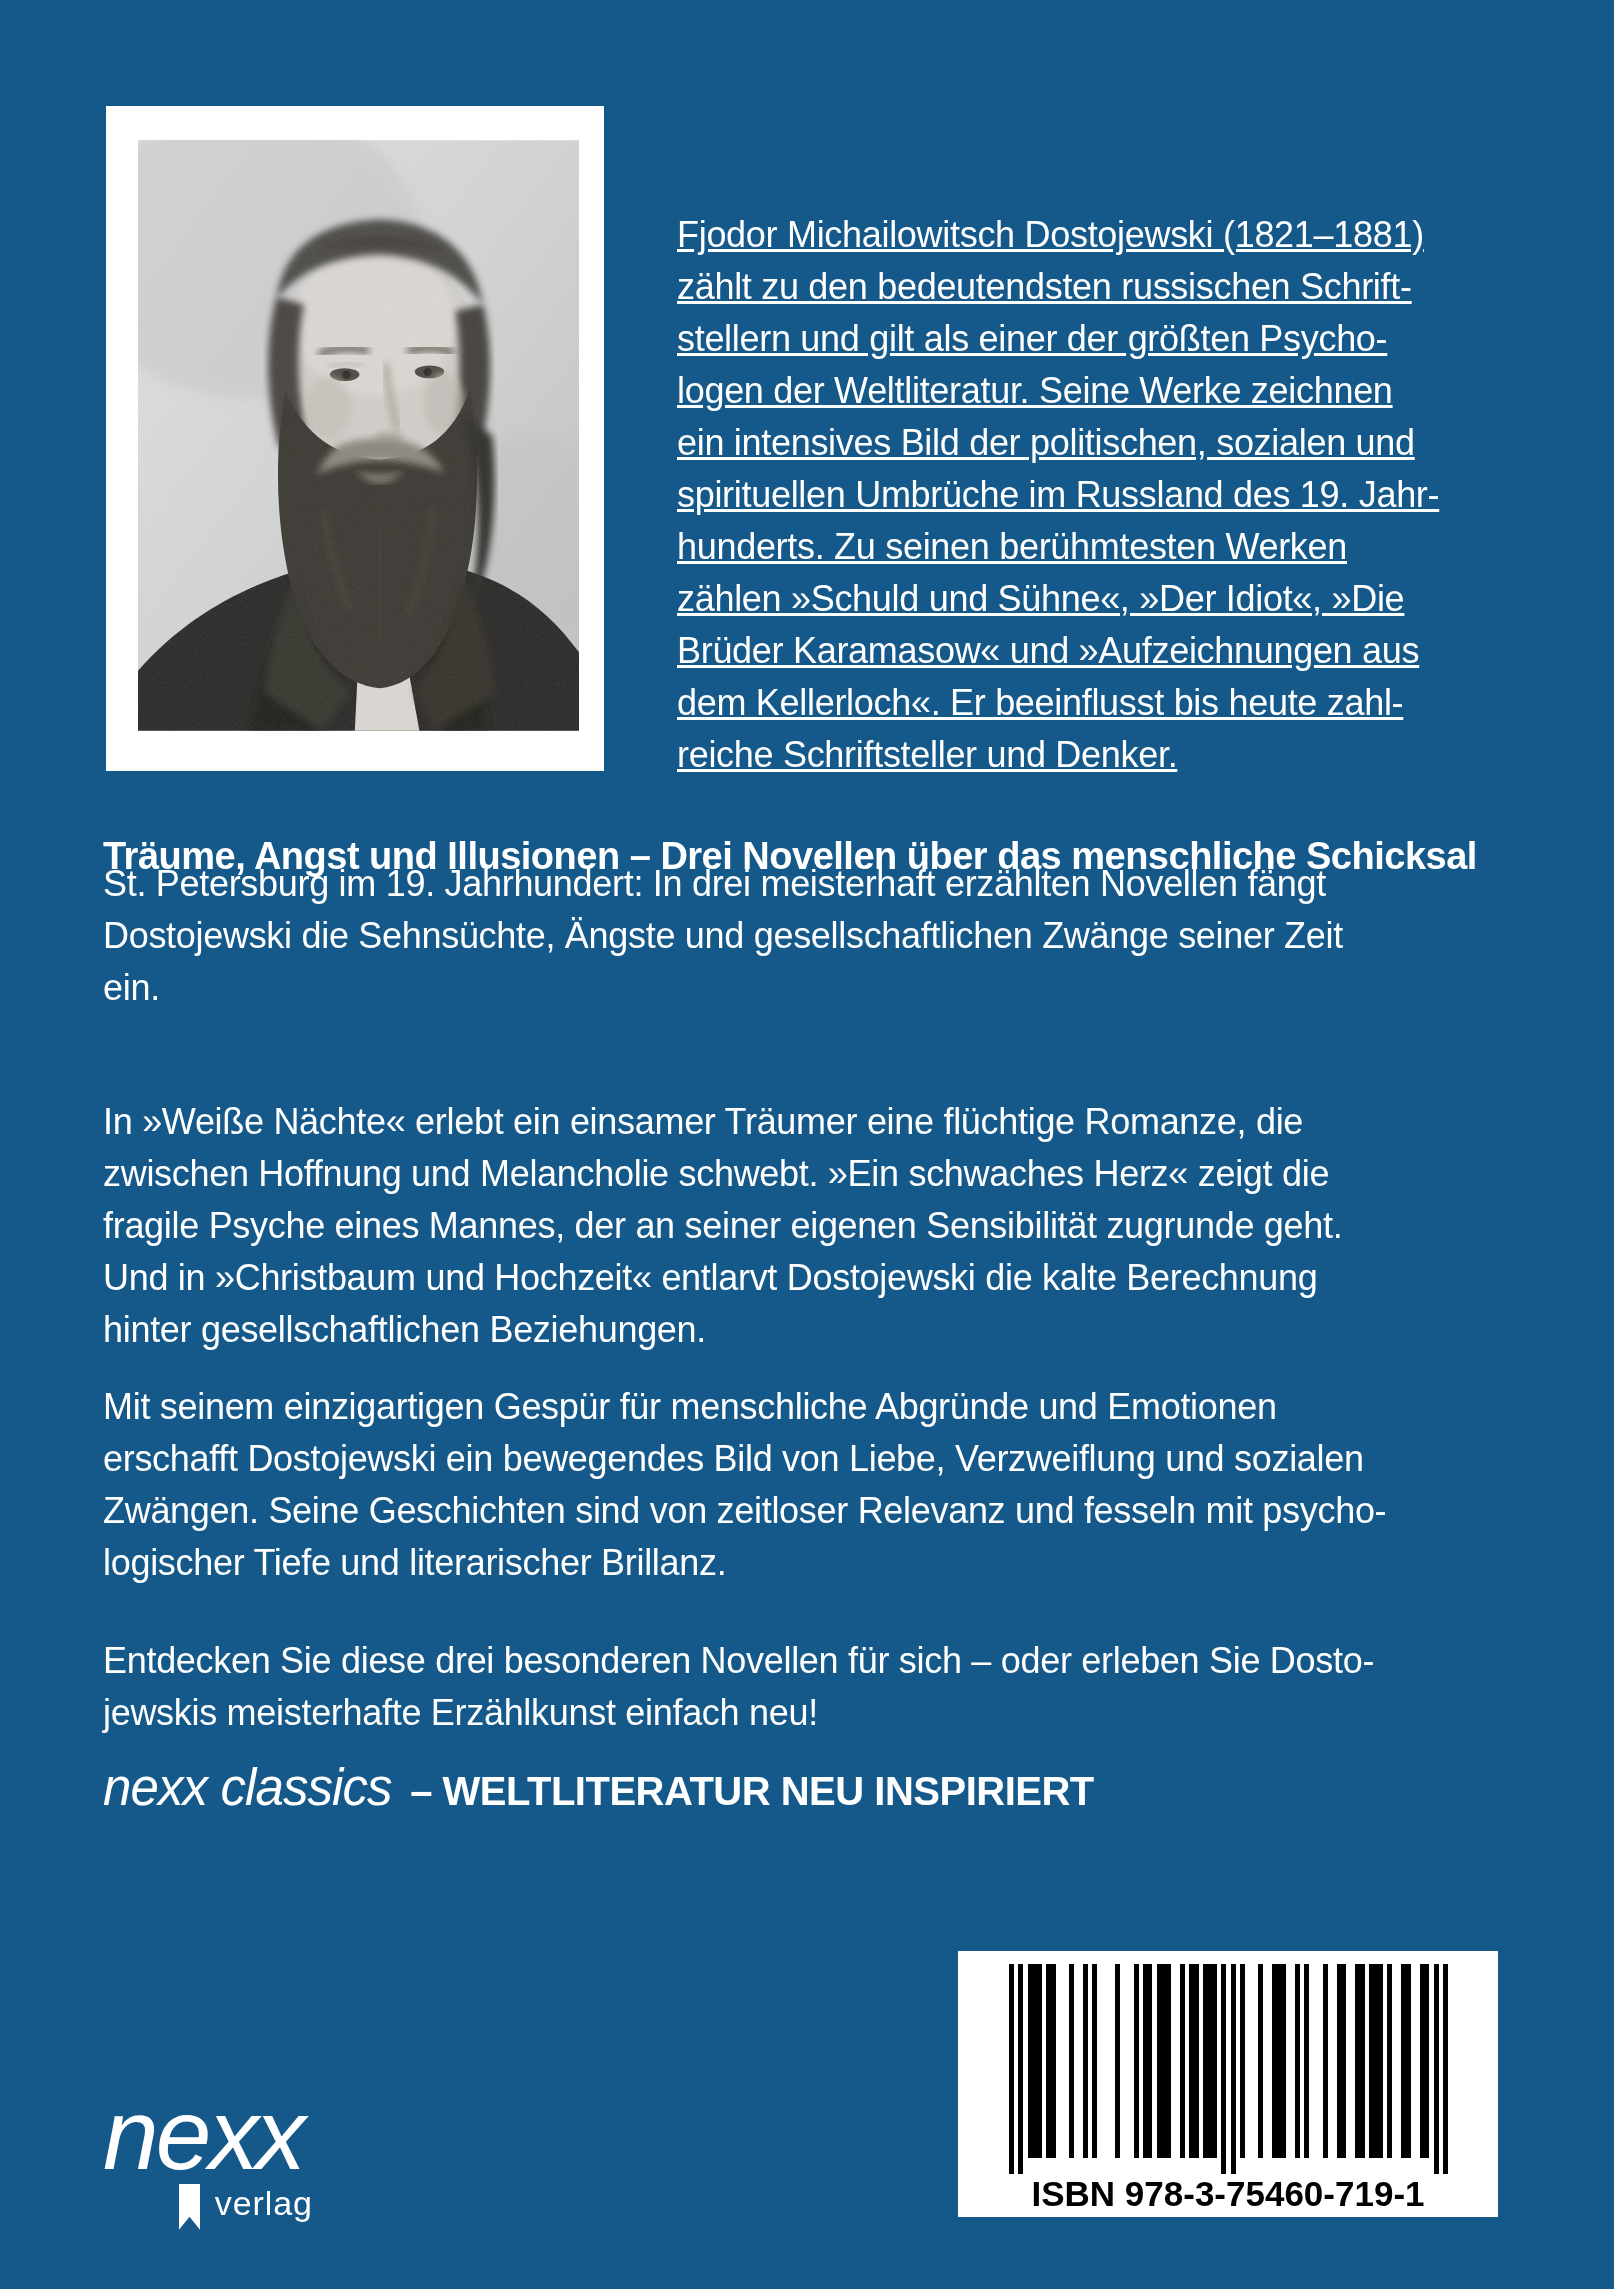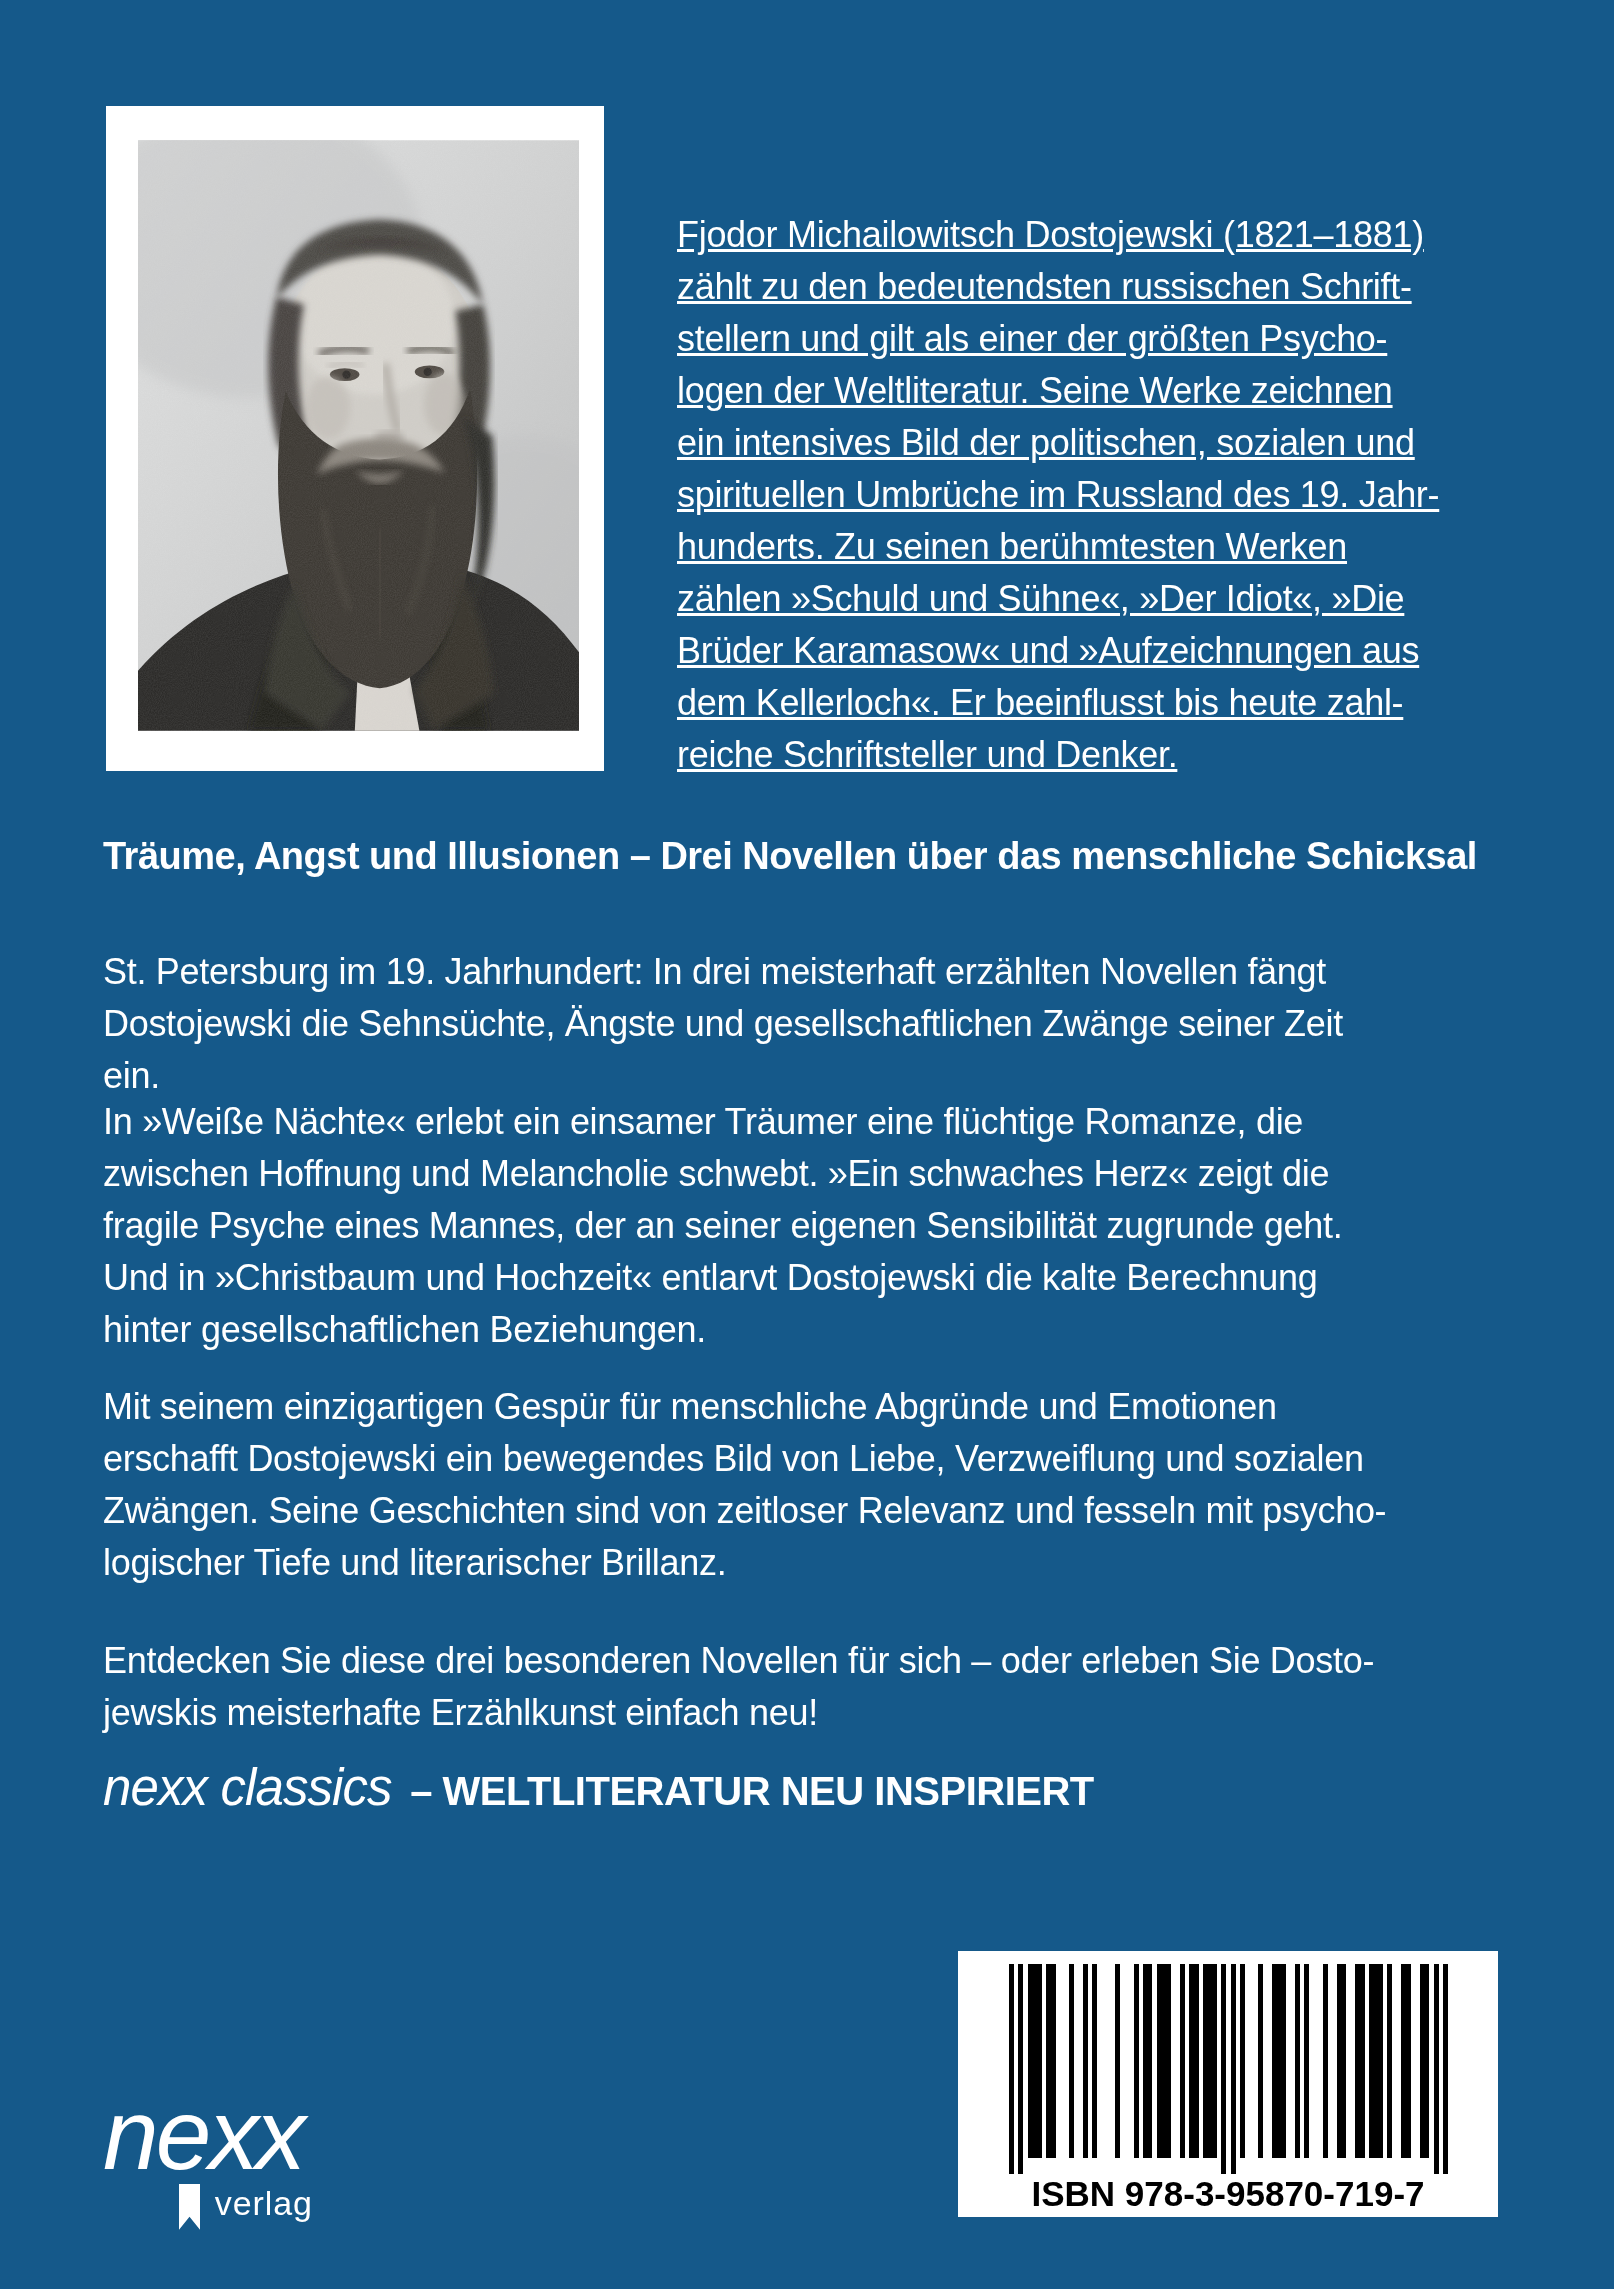--- a/index.html
+++ b/index.html
@@ -29,21 +29,21 @@
   .headline{
     position:absolute;left:103px;top:833px;
     width:1440px;
     font-size:38px;line-height:46px;font-weight:bold;letter-spacing:-0.5px;
   }
   .para{
     position:absolute;left:103px;
     width:1458px;
     font-size:36px;line-height:52px;letter-spacing:-0.3px;
   }
-  .para-1{top:946px;}
+  .para-1{top:858px;}
   .para-2{top:1096px;}
   .para-3{top:1381px;}
   .para-4{top:1635px;}
   
   .brand{
     position:absolute;left:103px;top:1758px;
     display:flex;align-items:baseline;
   }
   .brand-series{
     font-style:italic;font-size:51px;font-weight:normal;letter-spacing:-0.9px;
@@ -230,17 +230,17 @@
         <div class="bar" style="left: 365px; width: 4.6px; height: 194px;"></div>
         <div class="bar" style="left: 369px; width: 4.6px; height: 194px;"></div>
         <div class="bar" style="left: 378px; width: 4.6px; height: 194px;"></div>
         <div class="bar" style="left: 392px; width: 4.6px; height: 194px;"></div>
         <div class="bar" style="left: 397px; width: 4.6px; height: 194px;"></div>
         <div class="bar" style="left: 411px; width: 4.6px; height: 194px;"></div>
         <div class="bar" style="left: 415px; width: 4.6px; height: 194px;"></div>
         <div class="bar" style="left: 425px; width: 4.6px; height: 210px;"></div>
         <div class="bar" style="left: 434px; width: 4.6px; height: 210px;"></div>
       </div>
-    <div class="isbn-label">ISBN 978-3-95870-719-7</div>
+    <div class="isbn-label">ISBN 978-3-75460-719-1</div>
   </div>
 
 </div>
 
 
 </body></html>

